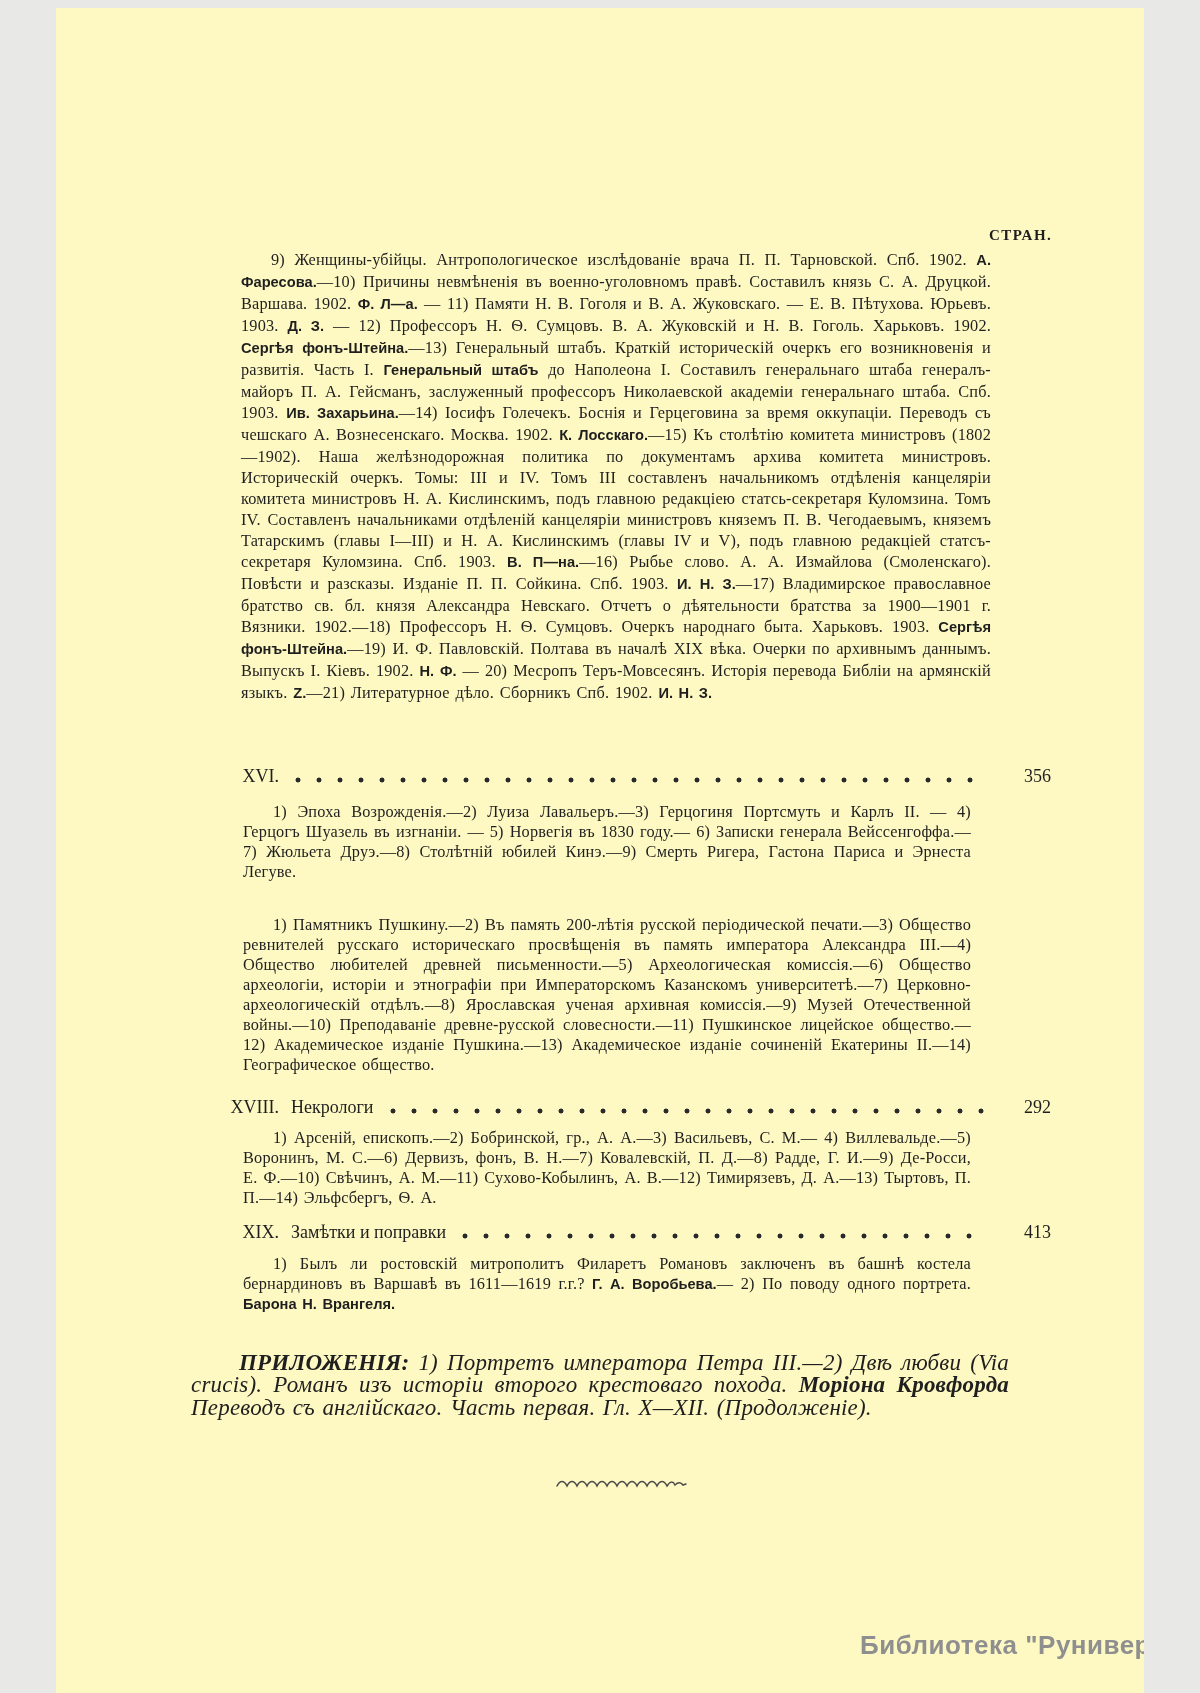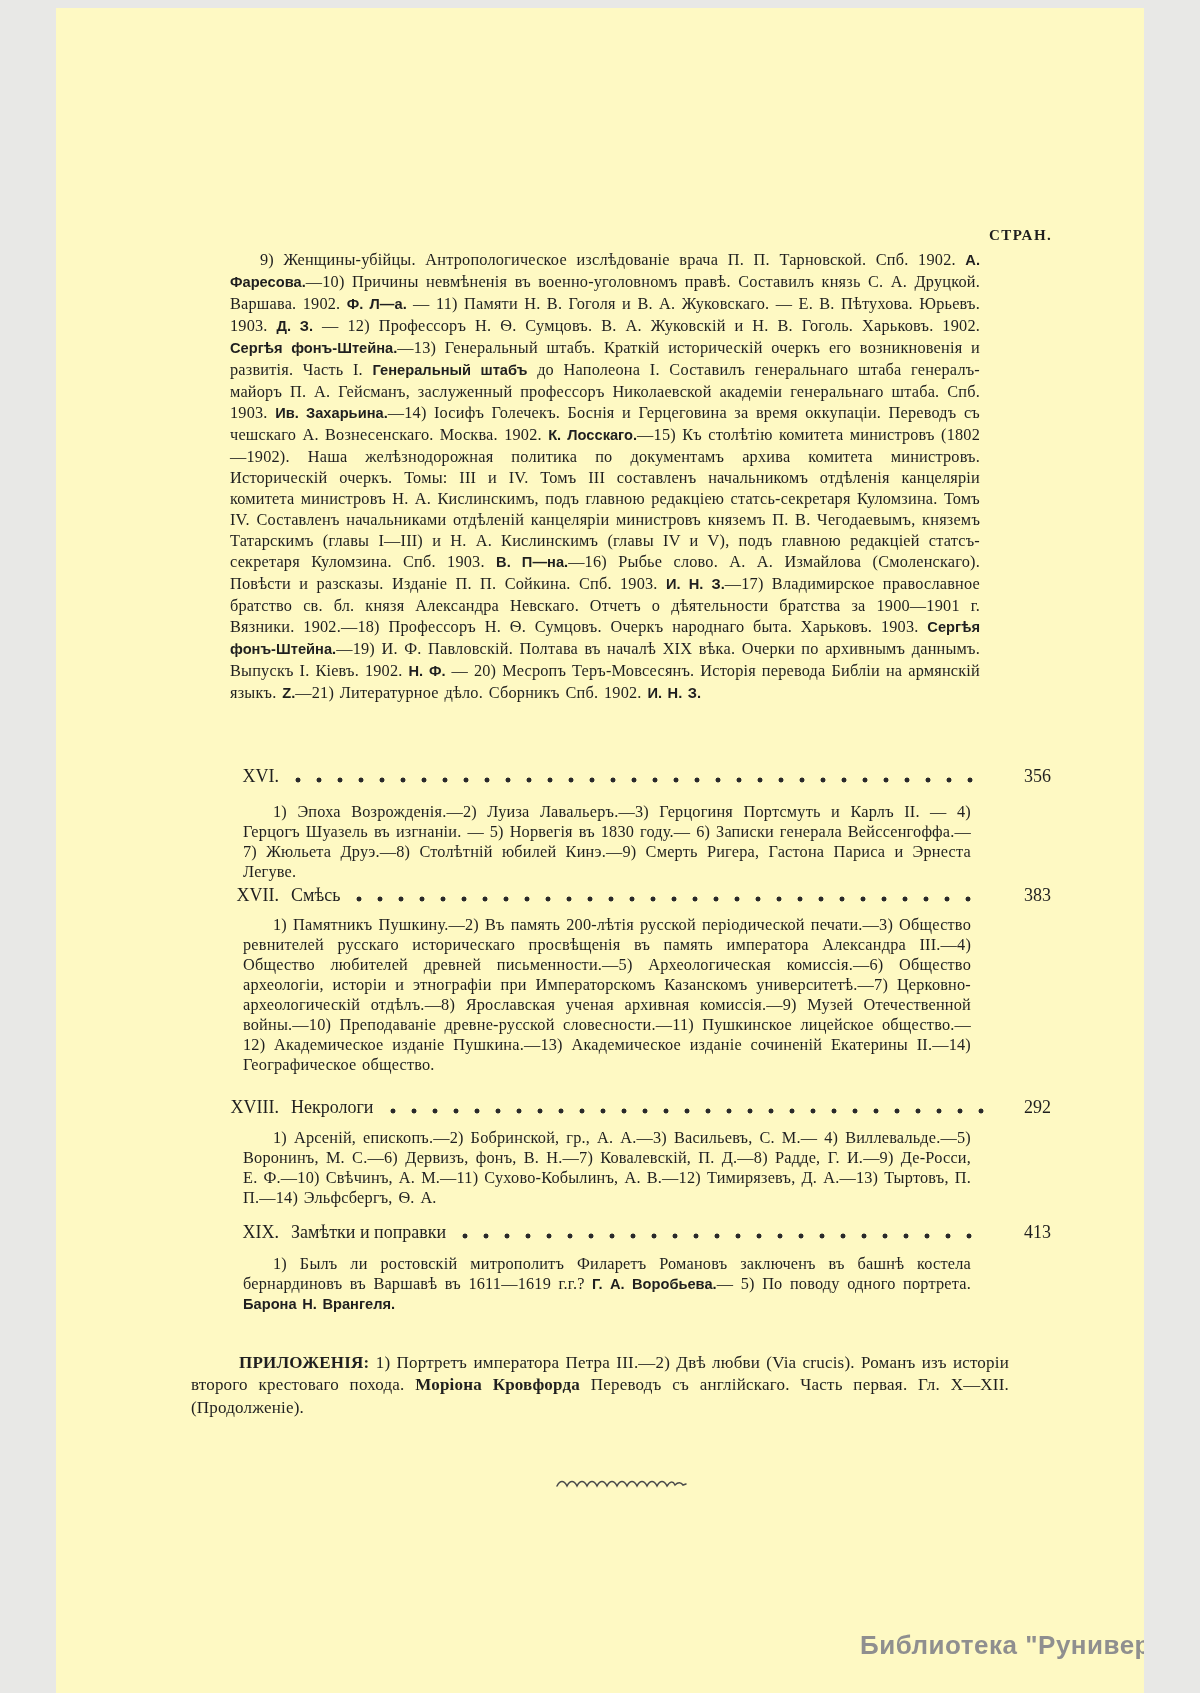--- a/index.html
+++ b/index.html
@@ -19,21 +19,21 @@
     font-size:15px;font-weight:bold;letter-spacing:1.5px;
   }
   
   .body-par{
     position:absolute;
     font-size:16.3px;line-height:21px;
     letter-spacing:0.2px;word-spacing:1.5px;
     text-align:justify;
     margin:0;
   }
-  .intro{left:174px;top:241px;width:750px;text-indent:30px;}
+  .intro{left:185px;top:241px;width:750px;text-indent:30px;}
   .detail{font-size:16.3px;line-height:20px;width:728px;left:187px;text-indent:30px;}
   
   .bs{
     font-family:"Liberation Sans","DejaVu Sans",sans-serif;
     font-weight:700;font-size:0.9em;letter-spacing:0;
   }
   
   .bf{font-weight:bold;}
   
   .sec{
@@ -48,22 +48,23 @@
     flex:1 1 auto;
     height:6px;align-self:flex-end;
     margin:0 22px 6px 16px;
     background-image:radial-gradient(circle at 3px 3px,#2a2a2a 2.1px,rgba(0,0,0,0) 2.8px);
     background-size:21px 6px;background-repeat:repeat-x;background-position:left center;
   }
   .sec-page{flex:0 0 auto;text-align:right;min-width:44px;}
   
   .appendix{
     left:135px;top:1344px;width:818px;
-    font-size:17px;line-height:22.3px;
+    font-size:23px;line-height:22.3px;
     text-indent:48px;
+    font-style:italic;
   }
   
   .ornament{position:absolute;left:498px;top:1469px;width:138px;height:14px;}
   
   .watermark{
     position:absolute;left:804px;top:1622px;
     font-family:"Liberation Sans","DejaVu Sans",sans-serif;
     font-weight:700;font-size:26px;letter-spacing:0.5px;
     color:#8f8f8f;white-space:nowrap;
   }
@@ -77,43 +78,37 @@
 
   <p class="body-par intro"><span>9) Женщины-убійцы. Антропологическое изслѣдованіе врача П. П. Тарновской. Спб. 1902. </span><span class="bs">А. Фаресова.</span><span>—10) Причины невмѣненія въ военно-уголовномъ правѣ. Составилъ князь С. А. Друцкой. Варшава. 1902. </span><span class="bs">Ф. Л—а.</span><span> — 11) Памяти Н. В. Гоголя и В. А. Жуковскаго. — Е. В. Пѣтухова. Юрьевъ. 1903. </span><span class="bs">Д. З.</span><span> — 12) Профессоръ Н. Ѳ. Сумцовъ. В. А. Жуковскій и Н. В. Гоголь. Харьковъ. 1902. </span><span class="bs">Сергѣя фонъ-Штейна.</span><span>—13) Генеральный штабъ. Краткій историческій очеркъ его возникновенія и развитія. Часть I. </span><span class="bs">Генеральный штабъ</span><span> до Наполеона I. Составилъ генеральнаго штаба генералъ-майоръ П. А. Гейсманъ, заслуженный профессоръ Николаевской академіи генеральнаго штаба. Спб. 1903. </span><span class="bs">Ив. Захарьина.</span><span>—14) Іосифъ Голечекъ. Боснія и Герцеговина за время оккупаціи. Переводъ съ чешскаго А. Вознесенскаго. Москва. 1902. </span><span class="bs">К. Лосскаго.</span><span>—15) Къ столѣтію комитета министровъ (1802—1902). Наша желѣзнодорожная политика по документамъ архива комитета министровъ. Историческій очеркъ. Томы: III и IV. Томъ III составленъ начальникомъ отдѣленія канцеляріи комитета министровъ Н. А. Кислинскимъ, подъ главною редакціею статсь-секретаря Куломзина. Томъ IV. Составленъ начальниками отдѣленій канцеляріи министровъ княземъ П. В. Чегодаевымъ, княземъ Татарскимъ (главы I—III) и Н. А. Кислинскимъ (главы IV и V), подъ главною редакціей статсъ-секретаря Куломзина. Спб. 1903. </span><span class="bs">В. П—на.</span><span>—16) Рыбье слово. А. А. Измайлова (Смоленскаго). Повѣсти и разсказы. Изданіе П. П. Сойкина. Спб. 1903. </span><span class="bs">И. Н. З.</span><span>—17) Владимирское православное братство св. бл. князя Александра Невскаго. Отчетъ о дѣятельности братства за 1900—1901 г. Вязники. 1902.—18) Профессоръ Н. Ѳ. Сумцовъ. Очеркъ народнаго быта. Харьковъ. 1903. </span><span class="bs">Сергѣя фонъ-Штейна.</span><span>—19) И. Ф. Павловскій. Полтава въ началѣ XIX вѣка. Очерки по архивнымъ даннымъ. Выпускъ I. Кіевъ. 1902. </span><span class="bs">Н. Ф.</span><span> — 20) Месропъ Теръ-Мовсесянъ. Исторія перевода Библіи на армянскій языкъ. </span><span class="bs">Z.</span><span>—21) Литературное дѣло. Сборникъ Спб. 1902. </span><span class="bs">И. Н. З.</span></p>
 
   <div class="sec" style="top:755px">
     <span class="sec-num">XVI.</span>
     <span class="leader"></span>
     <span class="sec-page">356</span>
   </div>
   <p class="body-par detail" style="top:794px"><span>1) Эпоха Возрожденія.—2) Луиза Лавальеръ.—3) Герцогиня Портсмуть и Карлъ II. — 4) Герцогъ Шуазель въ изгнаніи. — 5) Норвегія въ 1830 году.— 6) Записки генерала Вейссенгоффа.—7) Жюльета Друэ.—8) Столѣтній юбилей Кинэ.—9) Смерть Ригера, Гастона Париса и Эрнеста Легуве.</span></p>
 
-  <div class="sec" style="top:874px">
-    <span class="sec-num">XVII.</span>
-    <span class="sec-title">Смѣсь</span>
-    <span class="leader"></span>
-    <span class="sec-page">383</span>
-  </div>
   <p class="body-par detail" style="top:907px"><span>1) Памятникъ Пушкину.—2) Въ память 200-лѣтія русской періодической печати.—3) Общество ревнителей русскаго историческаго просвѣщенія въ память императора Александра III.—4) Общество любителей древней письменности.—5) Археологическая комиссія.—6) Общество археологіи, исторіи и этнографіи при Императорскомъ Казанскомъ университетѣ.—7) Церковно-археологическій отдѣлъ.—8) Ярославская ученая архивная комиссія.—9) Музей Отечественной войны.—10) Преподаваніе древне-русской словесности.—11) Пушкинское лицейское общество.—12) Академическое изданіе Пушкина.—13) Академическое изданіе сочиненій Екатерины II.—14) Географическое общество.</span></p>
 
   <div class="sec" style="top:1086px">
     <span class="sec-num">XVIII.</span>
     <span class="sec-title">Некрологи</span>
     <span class="leader"></span>
     <span class="sec-page">292</span>
   </div>
   <p class="body-par detail" style="top:1120px"><span>1) Арсеній, епископъ.—2) Бобринской, гр., А. А.—3) Васильевъ, С. М.— 4) Виллевальде.—5) Воронинъ, М. С.—6) Дервизъ, фонъ, В. Н.—7) Ковалевскій, П. Д.—8) Радде, Г. И.—9) Де-Росси, Е. Ф.—10) Свѣчинъ, А. М.—11) Сухово-Кобылинъ, А. В.—12) Тимирязевъ, Д. А.—13) Тыртовъ, П. П.—14) Эльфсбергъ, Ѳ. А.</span></p>
 
   <div class="sec" style="top:1211px">
     <span class="sec-num">XIX.</span>
     <span class="sec-title">Замѣтки и поправки</span>
     <span class="leader"></span>
     <span class="sec-page">413</span>
   </div>
-  <p class="body-par detail" style="top:1246px"><span>1) Былъ ли ростовскій митрополитъ Филаретъ Романовъ заключенъ въ башнѣ костела бернардиновъ въ Варшавѣ въ 1611—1619 г.г.? </span><span class="bs">Г. А. Воробьева.</span><span>— 5) По поводу одного портрета. </span><span class="bs">Барона Н. Врангеля.</span></p>
+  <p class="body-par detail" style="top:1246px"><span>1) Былъ ли ростовскій митрополитъ Филаретъ Романовъ заключенъ въ башнѣ костела бернардиновъ въ Варшавѣ въ 1611—1619 г.г.? </span><span class="bs">Г. А. Воробьева.</span><span>— 2) По поводу одного портрета. </span><span class="bs">Барона Н. Врангеля.</span></p>
 
 
   <p class="body-par appendix"><span class="bf">ПРИЛОЖЕНІЯ:</span><span> 1) Портретъ императора Петра III.—2) Двѣ любви (Via crucis). Романъ изъ исторіи второго крестоваго похода. </span><span class="bf">Моріона Кровфорда</span><span> Переводъ съ англійскаго. Часть первая. Гл. X—XII. (Продолженіе).</span></p>
 
   <svg class="ornament" viewBox="0 0 138 14" aria-hidden="true">
     <path d="M3 9 C6 3,10 3,13 9 C16 3,20 3,23 9 C26 3,30 3,33 9 C36 3,40 3,43 9 C46 3,50 3,53 9 C56 3,60 3,63 9 C66 3,70 3,73 9 C76 3,80 3,83 9 C86 3,90 3,93 9 C96 3,100 3,103 9 C106 3,110 3,113 9 C116 4,119 4,121 8 C124 5,127 5,129 8 L132 7" fill="none" stroke="#4a4a4a" stroke-width="1.5" stroke-linecap="round"></path>
   </svg>
 
   <div class="watermark" style="color: rgb(143, 143, 143);">Библиотека "Руниверс"</div>
 

